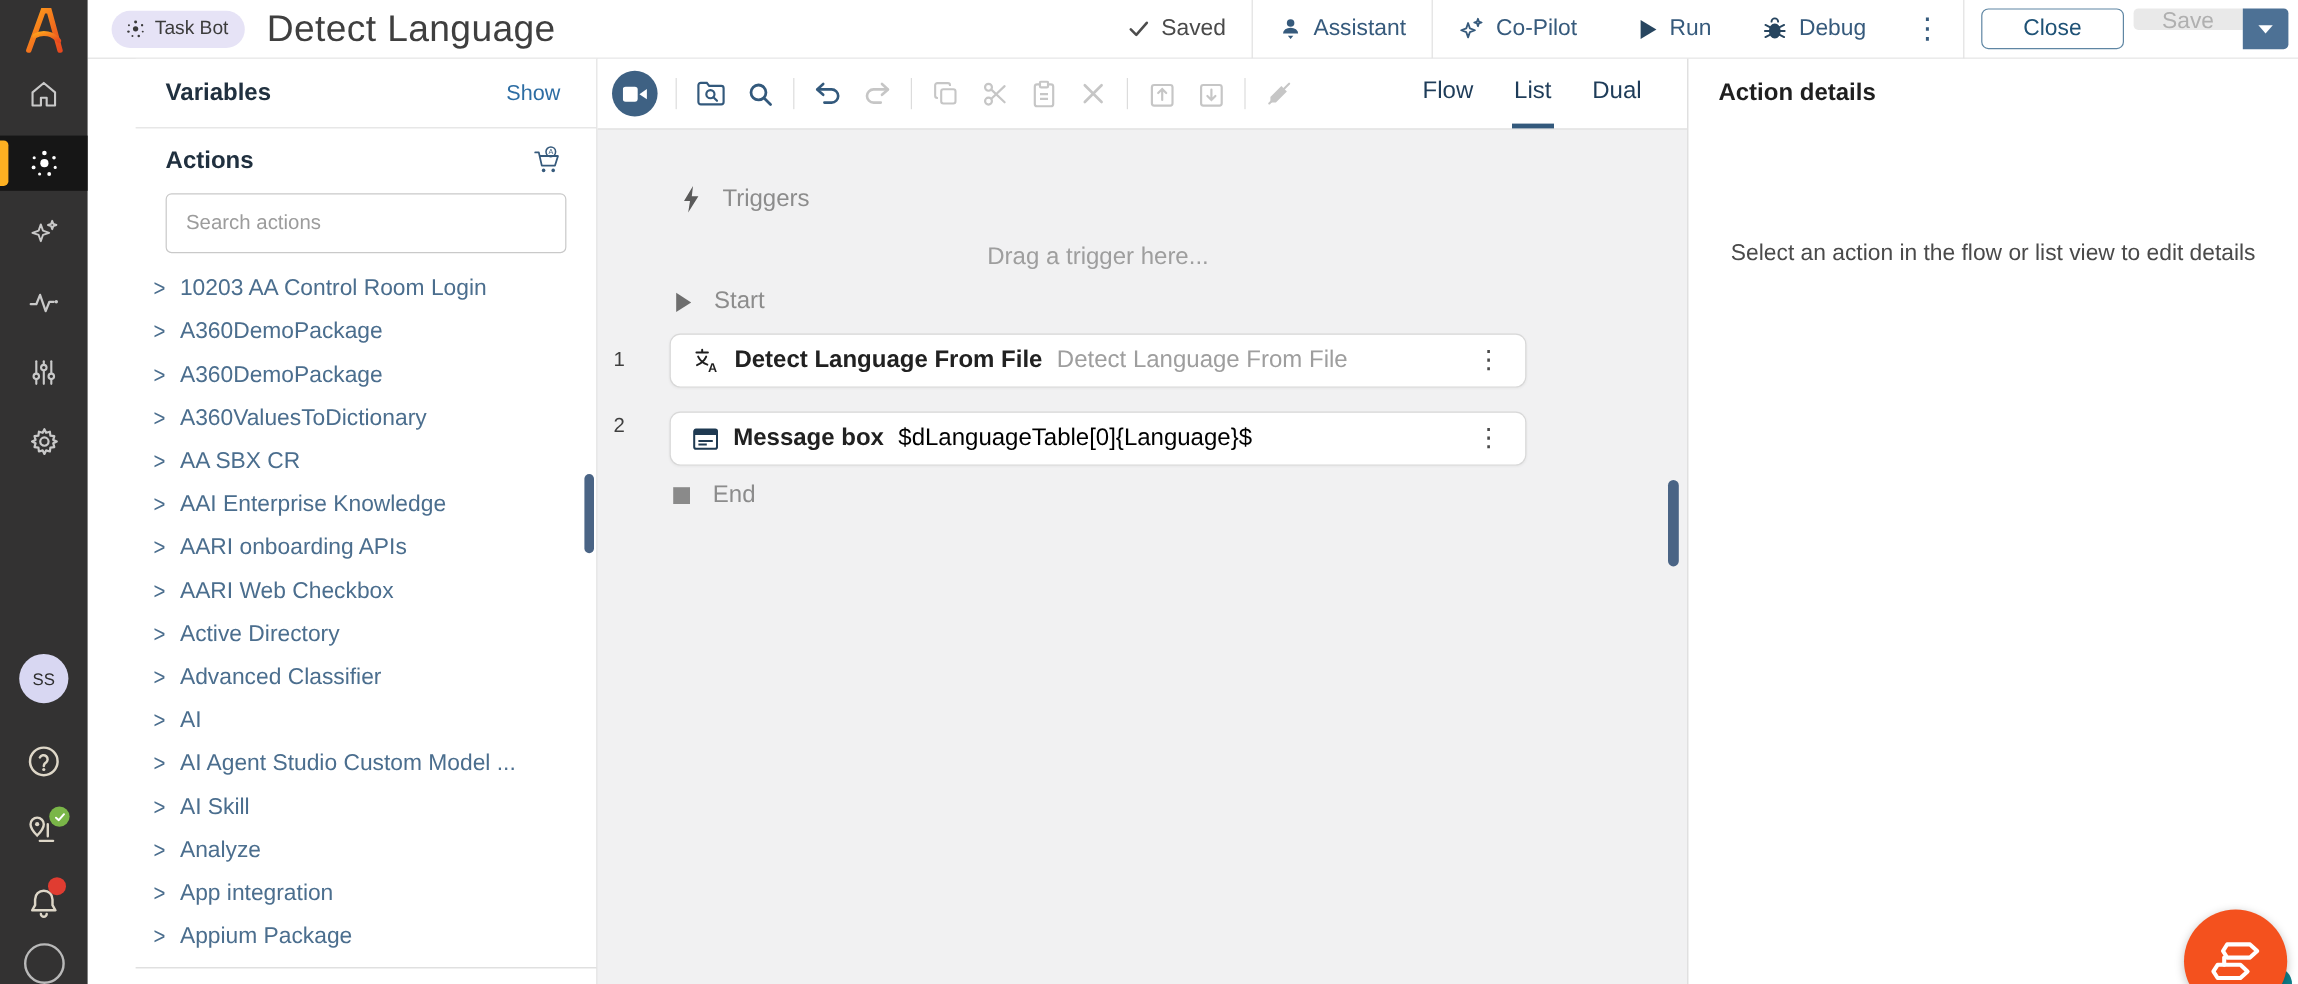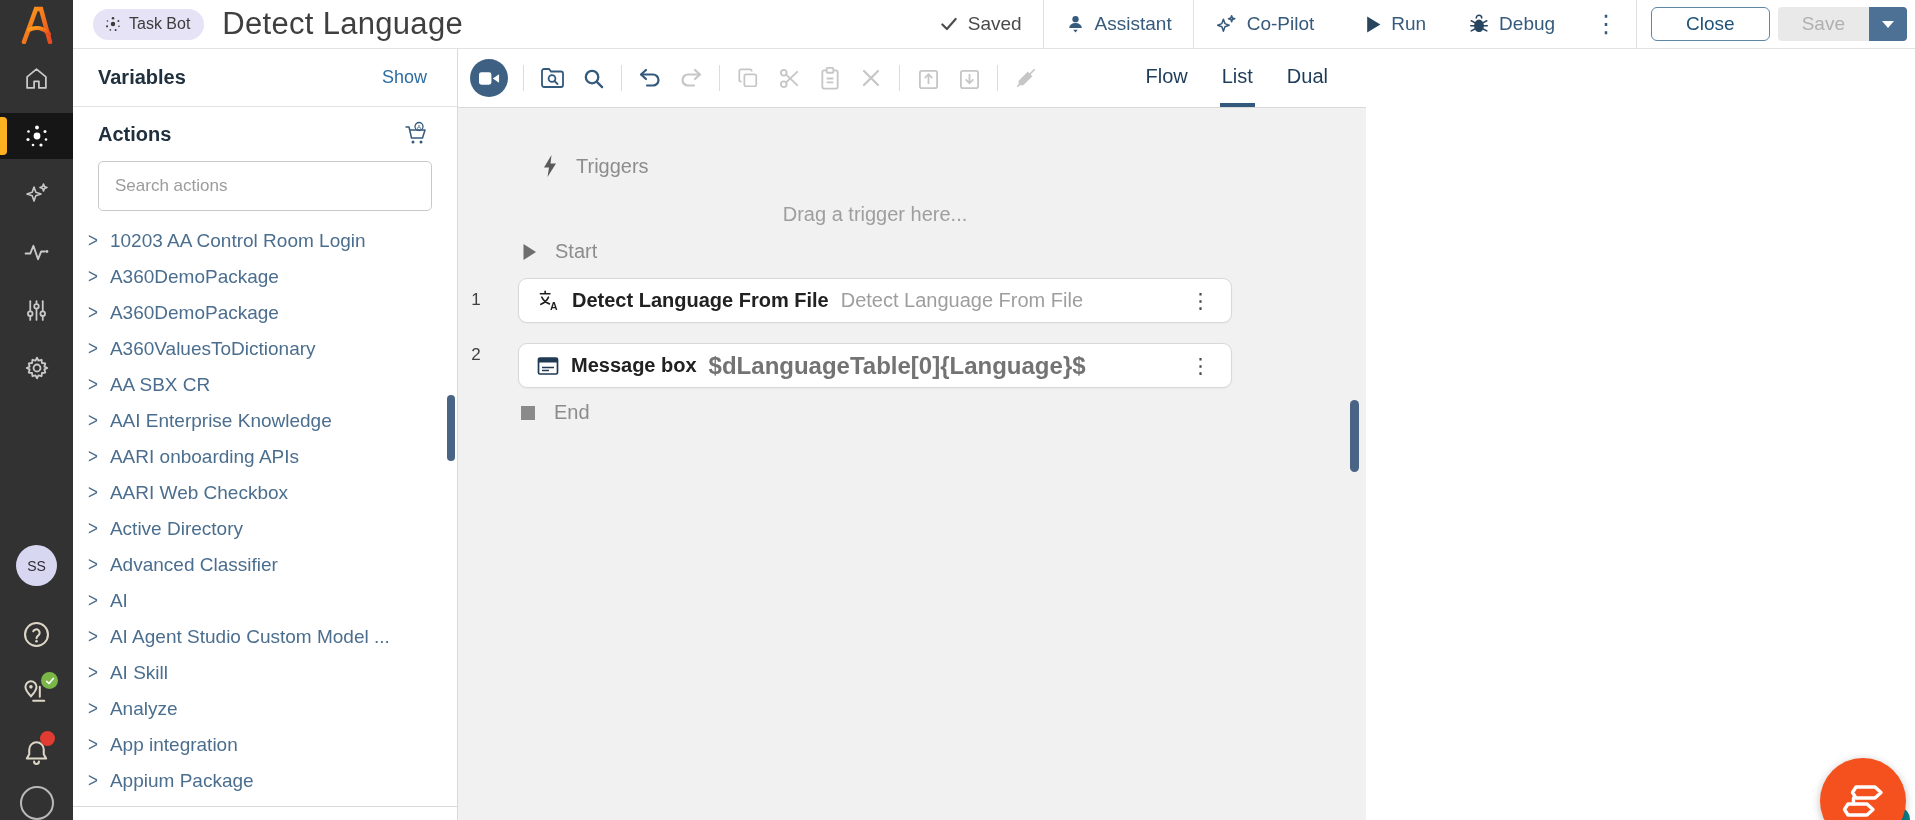--- a/index.html
+++ b/index.html
@@ -29,25 +29,25 @@
   .header { height:49px; display:flex; align-items:center; border-bottom:1px solid #e2e2e2; background:#fff; padding-left:20px; flex:none; }
   .badge-pill { background:#e6e3f6; border-radius:16px; height:31px; display:flex; align-items:center; gap:7px; padding:0 14px 0 11px; color:#3c3c3c; font-size:16px; cursor:default; }
   .doc-title { font-size:31px; font-weight:400; color:#3f3f3f; margin-left:18px; letter-spacing:.3px; white-space:nowrap; }
   .header-right { margin-left:auto; display:flex; align-items:center; height:100%; }
   .h-act { display:flex; align-items:center; gap:9px; font-size:19px; color:#365a7c; padding:0 21px; cursor:pointer; white-space:nowrap; }
   .h-act.saved { color:#4a4a4a; }
   .h-sep { width:1px; height:49px; background:#e0e0e0; }
   .h-kebab { font-size:24px; color:#365a7c; padding:0 18px; cursor:pointer; }
   .btn-close { height:34px; border:1px solid #5f86a3; border-radius:6px; background:#fff; color:#1f5276; font-size:19px; padding:0 34px; margin:0 8px 0 14px; cursor:pointer; font-family:inherit; }
   .btn-save-grp { display:flex; margin-right:8px; }
-  .btn-save { height:34px; background:#e9e9e9; border:none; color:#b0b0b0; font-size:19px; padding:0 24px; border-radius:4px 0 0 4px; font-family:inherit; cursor:default; }
+  .btn-save { height:18px; background:#e9e9e9; border:none; color:#b0b0b0; font-size:19px; padding:0 24px; border-radius:4px 0 0 4px; font-family:inherit; cursor:default; }
   .btn-save-caret { width:38px; height:34px; background:#4d7195; border-radius:0 4px 4px 0; display:flex; align-items:center; justify-content:center; cursor:pointer; }
 
   
-  .body-row { flex:1; display:flex; min-height:0; }
+  .body-row { flex:1; display:flex; min-height:0;padding-left:40px; }
 
   
   .left-panel { width:385px; flex:none; background:#fff; border-right:1px solid #d9d9d9; position:relative; display:flex; flex-direction:column; }
   .vars-row { height:58px; border-bottom:1px solid #e2e2e2; display:flex; align-items:center; justify-content:space-between; padding:0 30px 0 25px; flex:none; }
   .vars-title { font-size:20px; font-weight:700; color:#20303f; }
   .link-blue { font-size:18px; color:#2d6da3; cursor:pointer; }
   .actions-row { height:44px; display:flex; align-items:center; justify-content:space-between; padding:10px 28px 0 25px; flex:none; }
   .actions-title { font-size:20px; font-weight:700; color:#20303f; }
   .search-wrap { padding:10px 25px 6px 25px; flex:none; }
   .search-input { width:100%; height:50px; border:1px solid #c9c9c9; border-radius:5px; font-size:17px; padding:0 16px; color:#3c3c3c; outline:none; font-family:inherit; }
@@ -68,21 +68,21 @@
   .view-tabs { margin-left:auto; display:flex; gap:30px; align-items:center; height:100%; padding-right:6px; }
   .tab { font-size:20px; color:#1e3c59; height:100%; display:flex; align-items:center; cursor:pointer; border-bottom:4px solid transparent; padding:0 2px; }
   .tab.active { border-bottom-color:#33597c; font-weight:400; }
   .canvas-body { position:relative; flex:1; }
   .flow-row { position:absolute; display:flex; align-items:center; gap:18px; color:#8c8c8c; font-size:20px; }
   .drag-hint { position:absolute; left:60px; width:714px; text-align:center; color:#9e9e9e; font-size:20px; top:95px; }
   .step-num { position:absolute; left:6px; width:24px; text-align:center; font-size:17px; color:#3f3f3f; }
   .step-card { position:absolute; left:60px; width:714px; height:45px; background:#fff; border:1px solid #d8d8d8; border-radius:9px; display:flex; align-items:center; padding:0 14px 0 18px; gap:12px; box-shadow:0 1px 2px rgba(0,0,0,.04); cursor:pointer; }
   .card-title { font-size:20px; font-weight:700; color:#212121; white-space:nowrap; }
   .card-sub { font-size:20px; color:#9e9e9e; white-space:nowrap; }
-  .card-val { font-size:24px; font-weight:700; color:#737373; white-space:nowrap; }
+  .card-val { font-size:20px; font-weight:400; color:#000000; white-space:nowrap; }
   .card-kebab { margin-left:auto; color:#4a4a4a; font-size:21px; padding:0 6px; cursor:pointer; }
   .cv-scrollthumb { position:absolute; right:7px; top:292px; width:9px; height:72px; background:#4a6485; border-radius:5px; cursor:grab; }
 
   
   .right-panel { flex:1; background:#fff; border-left:1px solid #d9d9d9; position:relative; }
   .rp-title { font-size:20px; font-weight:700; color:#1f1f1f; padding:17px 0 0 25px; }
   .rp-empty { position:absolute; top:152px; left:0; right:0; text-align:center; font-size:19px; color:#4a4a4a; }
 
   
   .fab-teal { position:absolute; left:1882px; top:806px; width:28px; height:28px; border-radius:50%; background:#0e7e8a; }
@@ -431,21 +431,21 @@
             </svg>
           </div>
           <div class="view-tabs">
             <div class="tab">Flow</div>
             <div class="tab active">List</div>
             <div class="tab">Dual</div>
           </div>
         </div>
 
         <div class="canvas-body">
-          <div class="flow-row" style="left:84px; top:46px;">
+          <div class="flow-row" style="left:70px; top:46px;">
             <svg width="16" height="24" viewBox="0 0 16 24">
                 <path d="M9.5 1 L2 13.5 H7 L5.5 23 L14 9.5 H8.5 Z" fill="#5a5a5a"></path>
               </svg>
             <span>Triggers</span>
           </div>
           <div class="drag-hint">Drag a trigger here...</div>
 
           <div class="flow-row" style="left:64px; top:132px;">
             <svg width="15" height="18" viewBox="0 0 15 18">
                 <path d="M1.5 1 L14 9 L1.5 17 Z" fill="#6e6e6e"></path>
@@ -480,20 +480,24 @@
             <svg width="16" height="16" viewBox="0 0 16 16">
                 <rect x="1" y="1" width="14" height="14" fill="#8a8a8a"></rect>
               </svg>
             <span>End</span>
           </div>
 
           <div class="cv-scrollthumb"></div>
         </div>
       </div>
 
+      <div class="right-panel">
+        <div class="rp-title">Action details</div>
+        <div class="rp-empty">Select an action in the flow or list view to edit details</div>
+      </div>
     </div>
   </div>
 </div>
 
 <div class="fab-teal"></div>
 <div class="fab">
   <svg width="48" height="46" viewBox="0 0 48 46" fill="none" stroke="#fff" stroke-width="3.4" stroke-linejoin="round">
     <path d="M17 9 H36 L42 14.5 L36 20 H17 L13.5 14.5 Z"></path>
     <path d="M9 26 H28 L34 31.5 L28 37 H9 L5.5 31.5 Z"></path>
     <path d="M14.5 20 V26" stroke-linecap="round"></path>

